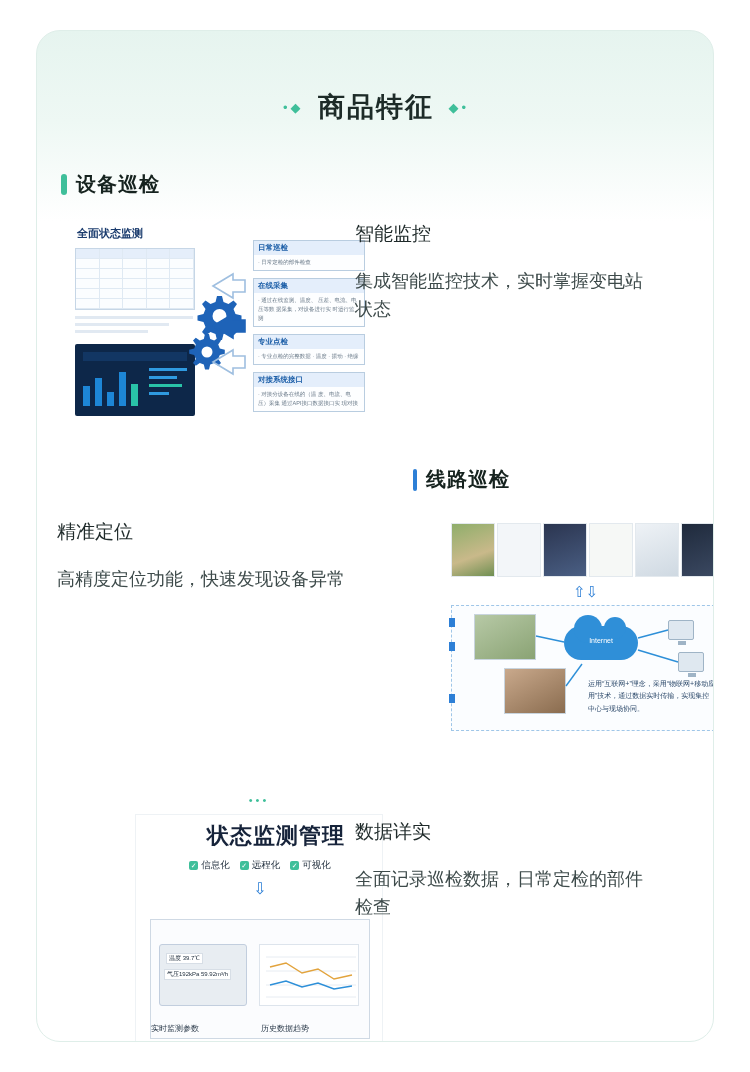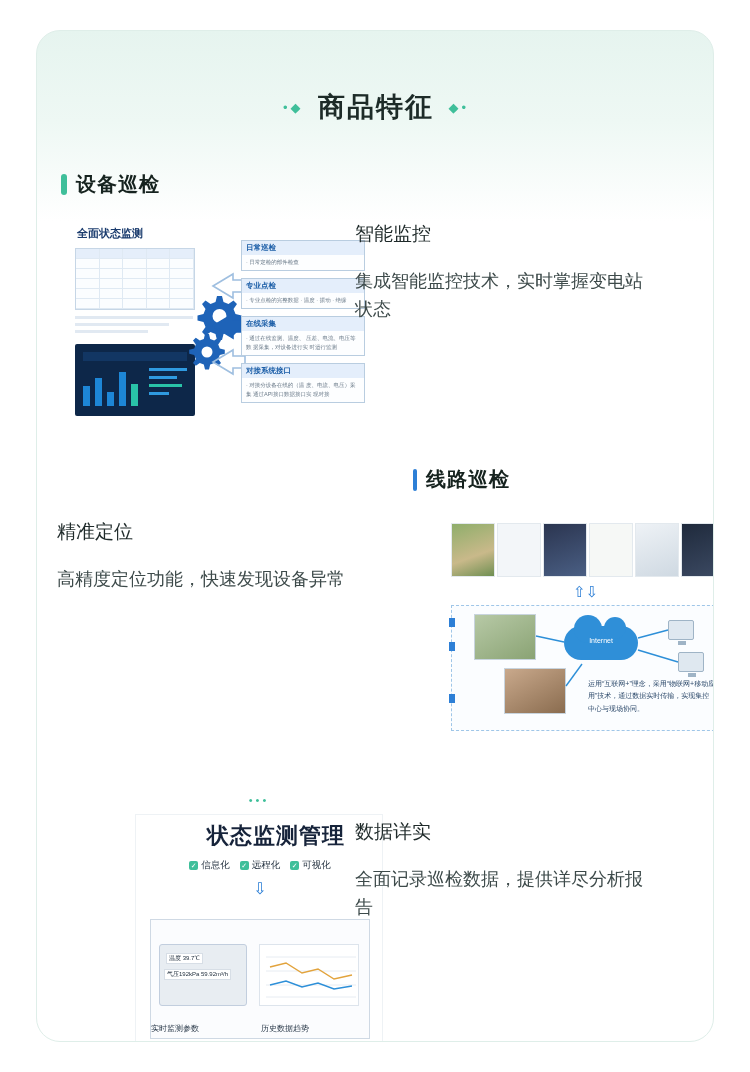--- a/index.html
+++ b/index.html
@@ -113,21 +113,21 @@
   .f1-mini-lines { position:absolute; left:18px; top:90px; width:118px; }
   .f1-mini-lines div { height:3px; background:#e1e9f2; margin-bottom:4px; }
   .f1-mini-lines div:nth-child(2){ width:80%; }
   .f1-mini-lines div:nth-child(3){ width:62%; }
   .f1-dark {
     position: absolute; left: 18px; top: 118px; width: 120px; height: 72px;
     background: #0d2749; border-radius: 2px;
   }
   .f1-dark .bar { position:absolute; background:#1d86d6; }
 
-  .f1-cards { position: absolute; left: 184px; top: 14px; width: 124px; }
+  .f1-cards { position: absolute; left: 196px; top: 14px; width: 112px; }
   .f1-card {
     border: 1px solid #b9cde0;
     background: #fdfeff;
     margin-bottom: 7px;
     padding: 3px 4px;
   }
   .f1-card .ct {
     font-size: 7.5px; font-weight: bold; color: #1d5fa8;
     background: #e4eefb; margin: -3px -4px 3px -4px; padding: 2px 4px;
   }
@@ -315,32 +315,32 @@
           <path d="M6 92 l20 -12 0 6 12 0 0 12 -12 0 0 6z"></path>
         </g>
       </svg>
 
       <div class="f1-cards">
         <div class="f1-card">
           <div class="ct">日常巡检</div>
           <div class="cl">· 日常定检的部件检查</div>
         </div>
         <div class="f1-card">
+          <div class="ct">在线采集</div>
+          <div class="cl">· 通过在线监测、温度、
+压差、电流、电压等数
+据采集，对设备进行实
+时运行监测</div>
+        </div>
+        <div class="f1-card">
           <div class="ct">专业点检</div>
           <div class="cl">· 专业点检的完整数据
 · 温度
 · 振动
 · 绝缘</div>
-        </div>
-        <div class="f1-card">
-          <div class="ct">在线采集</div>
-          <div class="cl">· 通过在线监测、温度、
-压差、电流、电压等数
-据采集，对设备进行实
-时运行监测</div>
         </div>
         <div class="f1-card">
           <div class="ct">对接系统接口</div>
           <div class="cl">· 对接分设备在线的（温
 度、电流、电压）采集
 通过API接口数据接口实
 现对接</div>
         </div>
       </div>
     </div>
@@ -441,17 +441,17 @@
             <div>实时监测参数</div>
             <div>历史数据趋势</div>
           </div>
         </div>
 
       </div>
     </div>
 
     <div class="txt-block" style="left:318px; top:790px; width:300px;">
       <p class="txt-title">数据详实</p>
-      <p class="txt-body">全面记录巡检数据，提供详尽分析报告</p>
+      <p class="txt-body">全面记录巡检数据，日常定检的部件检查</p>
     </div>
 
   </div>
 </div>
 
 </body></html>

